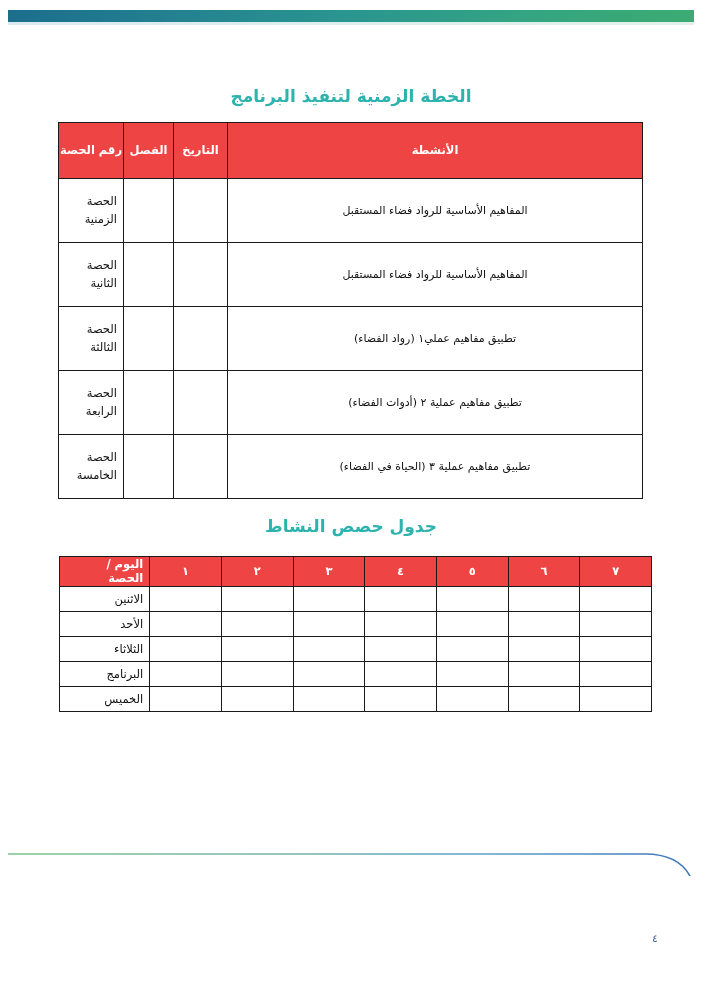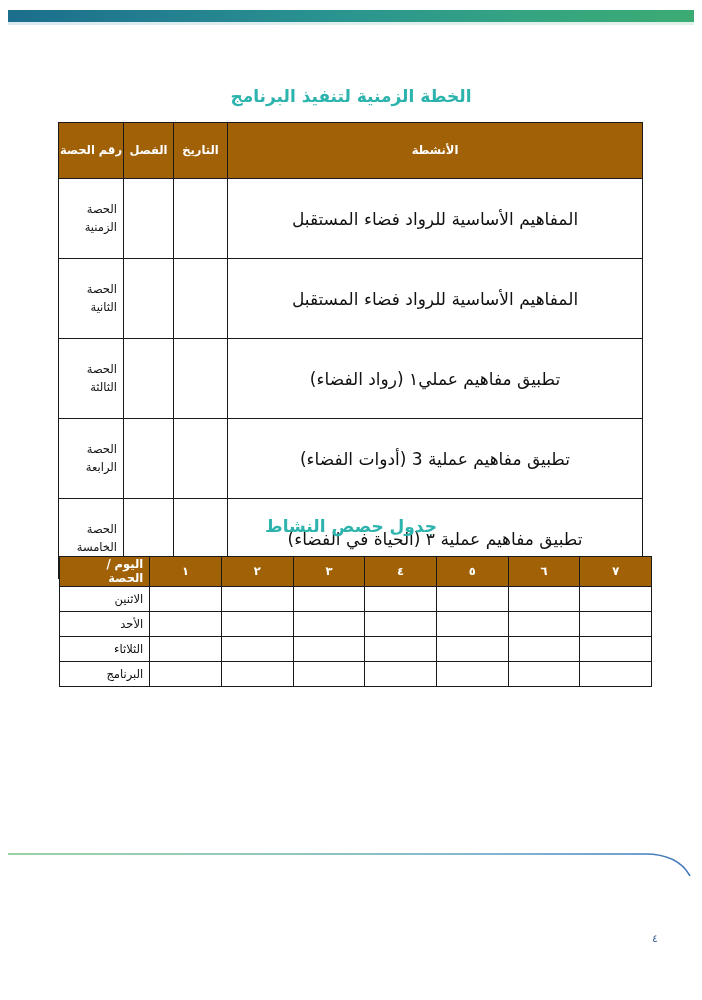--- a/index.html
+++ b/index.html
@@ -72,21 +72,21 @@
     position: absolute;
     background: #ffffff;
   }
   table td, table th {
     border: 1.3px solid #1a1a1a;
     padding: 0;
     font-weight: normal;
     background: #ffffff;
   }
   .thead-cell {
-    background: #a16207;
+    background: #ef4444;
     color: #ffffff;
     font-size: 11.5px;
     font-weight: bold;
     text-align: center;
     vertical-align: middle;
     line-height: 1.25;
   }
 
   
   #timeline-table {
@@ -107,25 +107,25 @@
   .cell-session {
     font-size: 11.5px;
     color: #111;
     text-align: right;
     vertical-align: middle;
     padding: 3px 6px 3px 3px;
     line-height: 1.55;
   }
   .cell-session span { display: block; }
   .cell-activity {
-    font-size: 17px;
+    font-size: 11px;
     color: #111;
     text-align: center;
     vertical-align: middle;
-    padding: 14px 6px;
+    padding: 6px 6px;
   }
   .cell-blank { }
 
   
   #periods-table {
     top: 556px;
     right: 50px;
     width: 592px;
     table-layout: fixed;
   }
@@ -211,21 +211,21 @@
       <tr>
         <td class="cell-activity">تطبيق مفاهيم عملي١ (رواد الفضاء)</td>
         <td class="cell-blank"></td>
         <td class="cell-blank"></td>
         <td class="cell-session">
           <span>الحصة</span>
           <span>الثالثة</span>
         </td>
       </tr>
       <tr>
-        <td class="cell-activity">تطبيق مفاهيم عملية 3 (أدوات الفضاء)</td>
+        <td class="cell-activity">تطبيق مفاهيم عملية ٢ (أدوات الفضاء)</td>
         <td class="cell-blank"></td>
         <td class="cell-blank"></td>
         <td class="cell-session">
           <span>الحصة</span>
           <span>الرابعة</span>
         </td>
       </tr>
       <tr>
         <td class="cell-activity">تطبيق مفاهيم عملية ٣ (الحياة في الفضاء)</td>
         <td class="cell-blank"></td>
@@ -296,20 +296,30 @@
       </tr>
       <tr>
         <td></td>
         <td></td>
         <td></td>
         <td></td>
         <td></td>
         <td></td>
         <td></td>
         <td class="cell-day">البرنامج</td>
+      </tr>
+      <tr>
+        <td></td>
+        <td></td>
+        <td></td>
+        <td></td>
+        <td></td>
+        <td></td>
+        <td></td>
+        <td class="cell-day">الخميس</td>
       </tr>
     </tbody>
   </table>
 
   <div class="footer-inner">
     <span class="num">٤</span>
     <span class="bar"></span>
   </div>
 
   <svg class="bottom-rule" viewBox="0 0 702 45" preserveAspectRatio="none">

